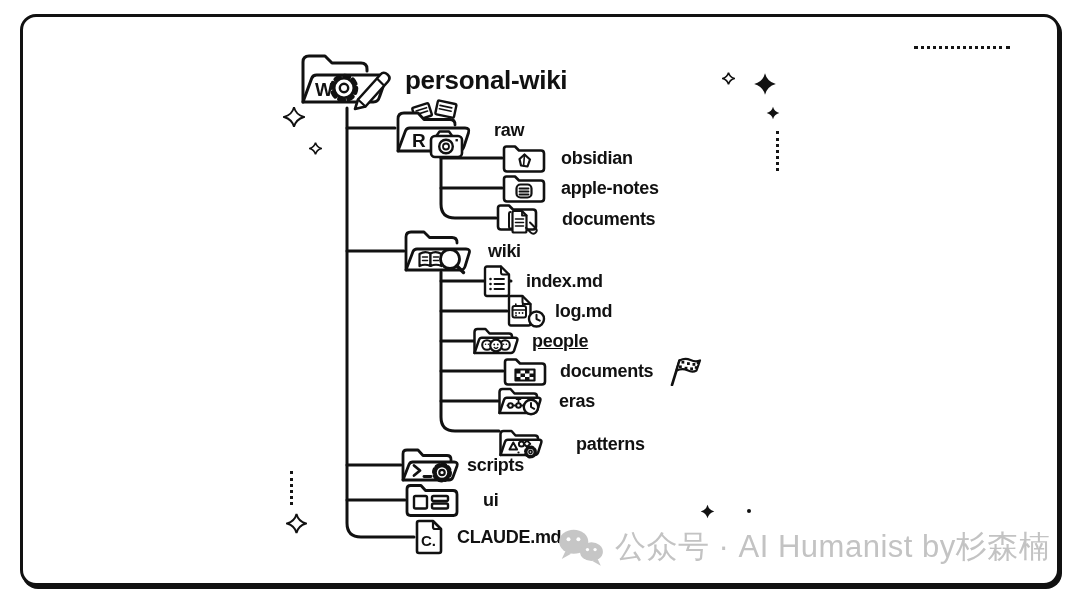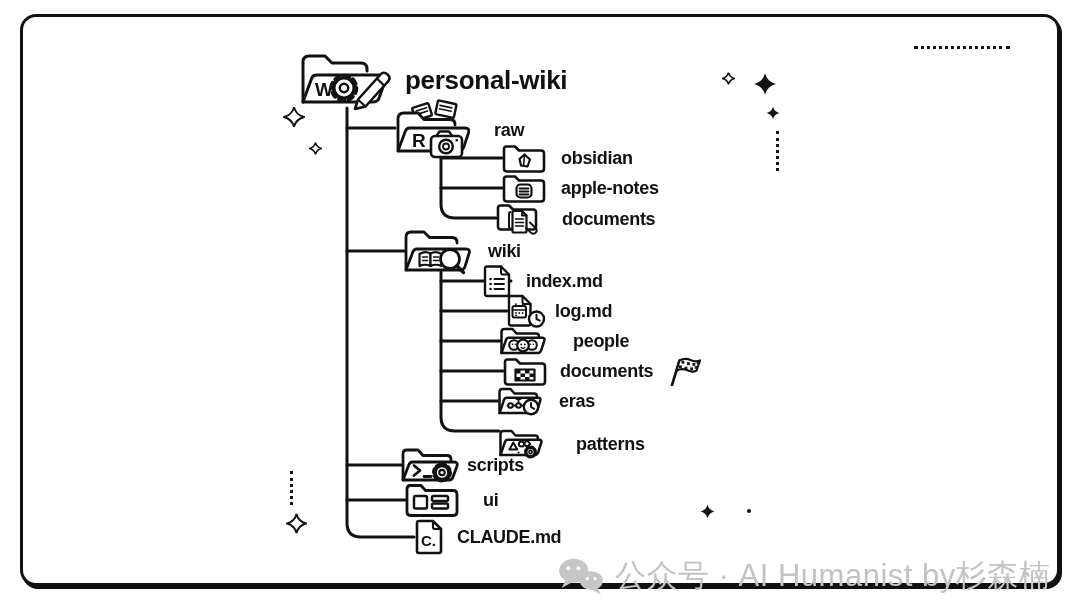--- a/index.html
+++ b/index.html
@@ -8,21 +8,21 @@
   .frame{position:absolute;left:20px;top:14px;width:1034px;height:566px;
          border:3.5px solid #111;border-radius:16px;background:#fff;
          box-shadow:2px 3px 0 #111;}
   .tree-lines{position:absolute;left:0;top:0;}
   .row{position:absolute;display:flex;align-items:center;}
   .lbl{font-weight:700;font-size:18px;color:#111;letter-spacing:-0.3px;white-space:nowrap;}
   .lbl.big{font-size:26px;}
   .deco{position:absolute;}
   .dot-h{border-top:3.5px dotted #151515;height:0;}
   .dot-v{border-left:3.5px dotted #151515;width:0;}
-  .watermark{position:absolute;left:556px;top:526px;display:flex;align-items:center;gap:9px;margin-top:29px;}
+  .watermark{position:absolute;left:556px;top:526px;display:flex;align-items:center;gap:9px;}
   .wm-text{font-size:31px;color:#c3c3c3;letter-spacing:0.5px;white-space:nowrap;}
   svg{display:block;}
   svg text{font-family:"Liberation Sans",sans-serif;font-weight:700;fill:#111;}
 </style>
 </head>
 <body>
 
 <div class="stage">
   <div class="frame"></div>
 
@@ -143,21 +143,21 @@
       <circle cx="11" cy="20" r="0.9" fill="#111" stroke="none"></circle>
       <circle cx="14.3" cy="20" r="0.9" fill="#111" stroke="none"></circle>
       <circle cx="17.6" cy="20" r="0.9" fill="#111" stroke="none"></circle>
       <circle cx="11" cy="22.5" r="0.9" fill="#111" stroke="none"></circle>
       <circle cx="31.5" cy="26" r="7.5" fill="#fff" stroke-width="2.4"></circle>
       <path d="M31.5 21.8 V26 L34.8 27.6" stroke-width="2"></path>
     </svg>
     <span class="lbl">log.md</span>
   </div>
 
-  <div class="row" style="left:498px;top:324px;gap:25px;">
+  <div class="row" style="left:471px;top:324px;gap:11px;text-decoration:underline;">
     <svg width="50" height="34" viewBox="0 0 50 34" fill="none" stroke="#111" stroke-linejoin="round" stroke-linecap="round">
       <path d="M3.5 29 V8 Q3.5 5 6.5 5 H14.5 L18.5 9.5 H38 Q41 9.5 41 12.5 V13.5" fill="#fff" stroke-width="2.5"></path>
       <path d="M3.5 29 L8 15.9 Q8.7 13.8 10.9 13.8 H44 Q47.2 13.8 46.2 16.8 L43.1 26.7 Q42.3 29 39.9 29 Z" fill="#fff" stroke-width="2.5"></path>
       <circle cx="16" cy="21" r="4.8" fill="#fff" stroke-width="2.1"></circle>
       <circle cx="34" cy="21" r="4.8" fill="#fff" stroke-width="2.1"></circle>
       <circle cx="14.6" cy="20.3" r="0.8" fill="#111" stroke="none"></circle>
         <circle cx="17.4" cy="20.3" r="0.8" fill="#111" stroke="none"></circle>
       <circle cx="32.6" cy="20.3" r="0.8" fill="#111" stroke="none"></circle>
         <circle cx="35.4" cy="20.3" r="0.8" fill="#111" stroke="none"></circle>
       <circle cx="25" cy="21.5" r="5.8" fill="#fff" stroke-width="2.2"></circle>

